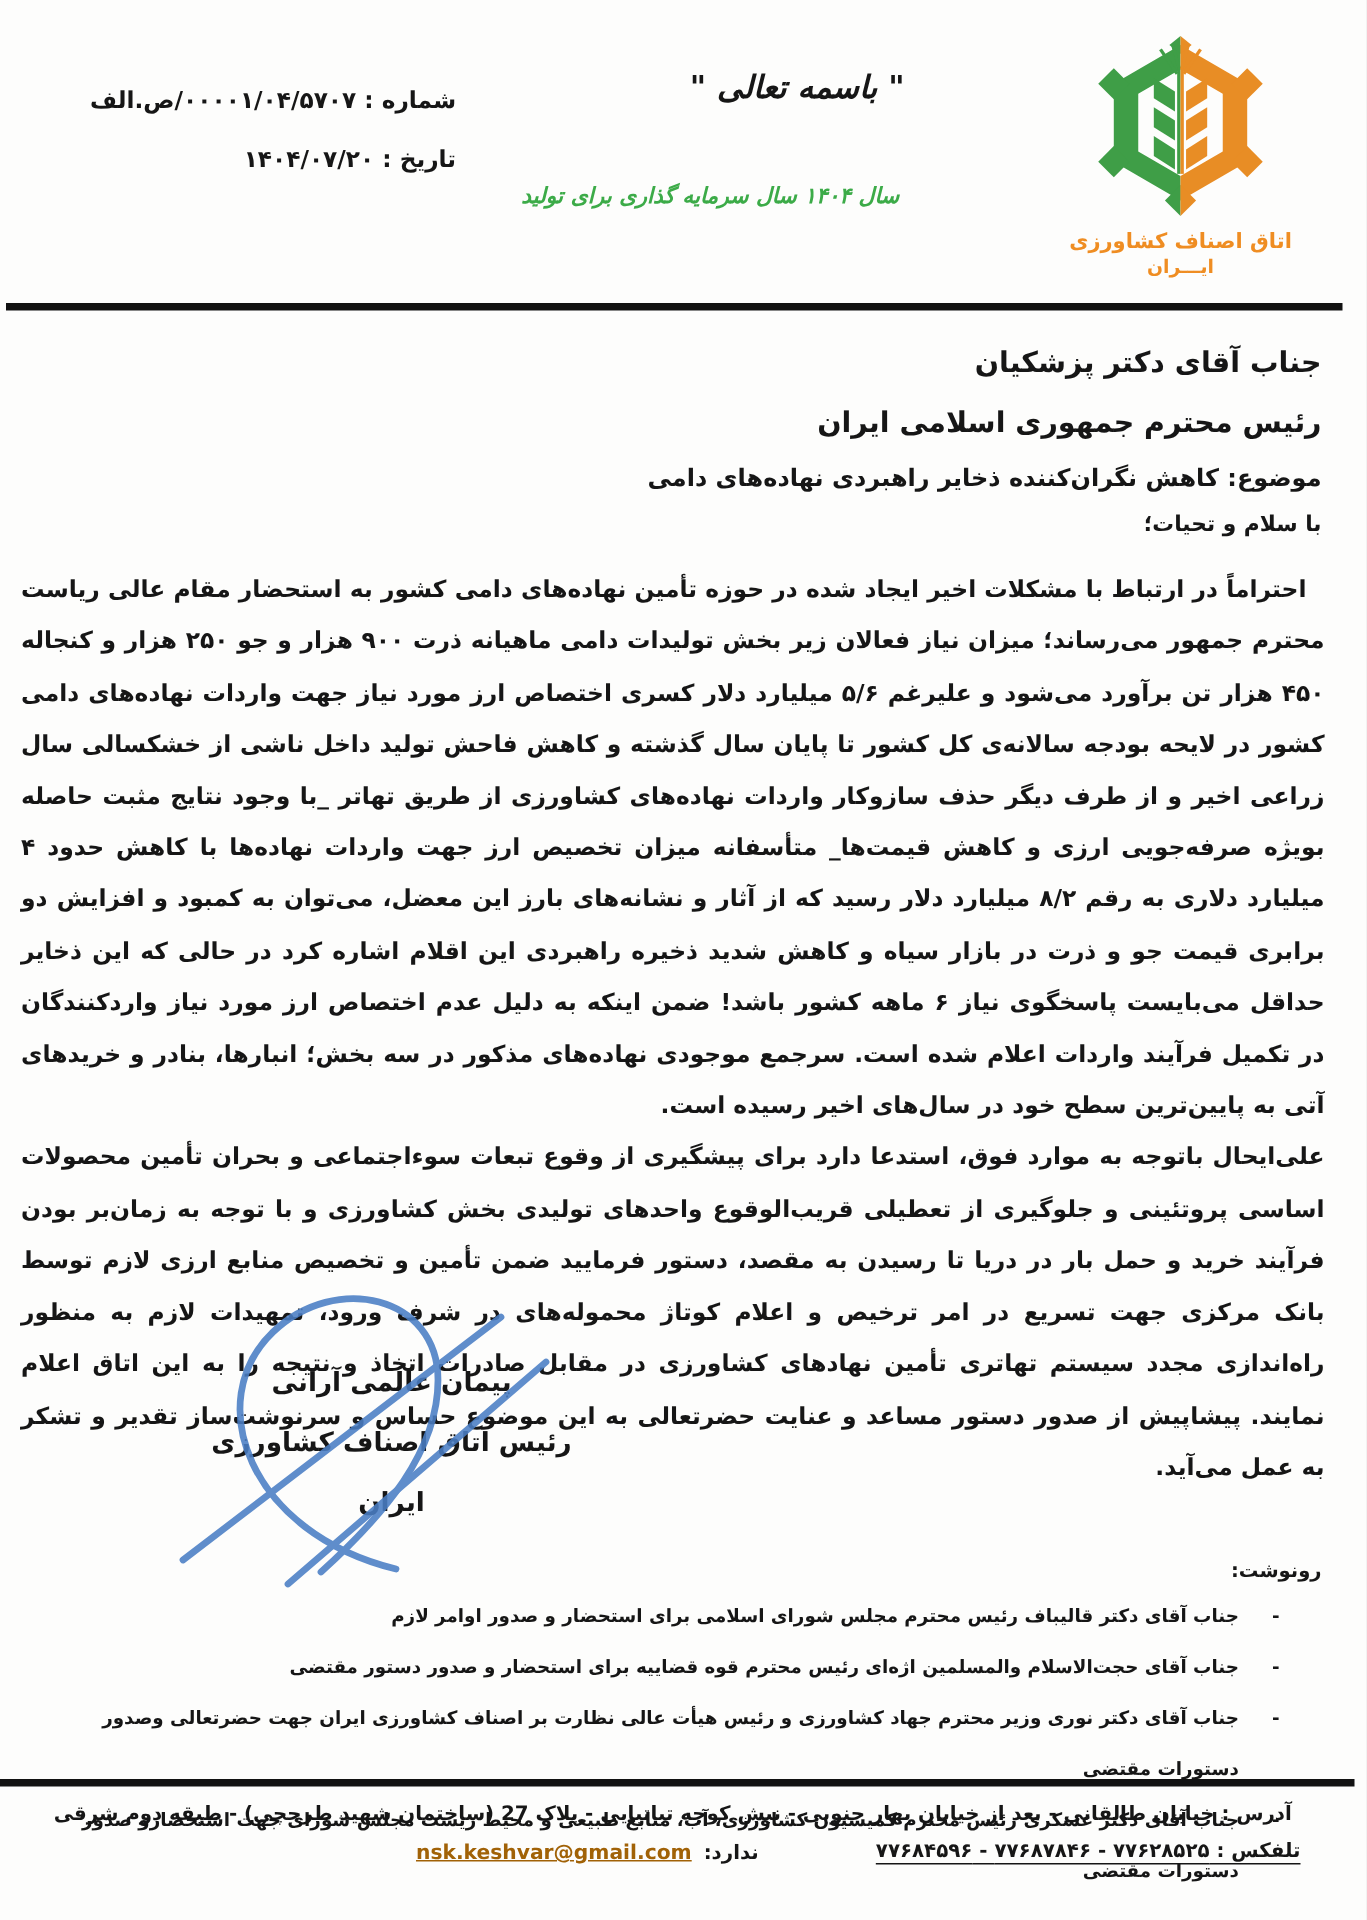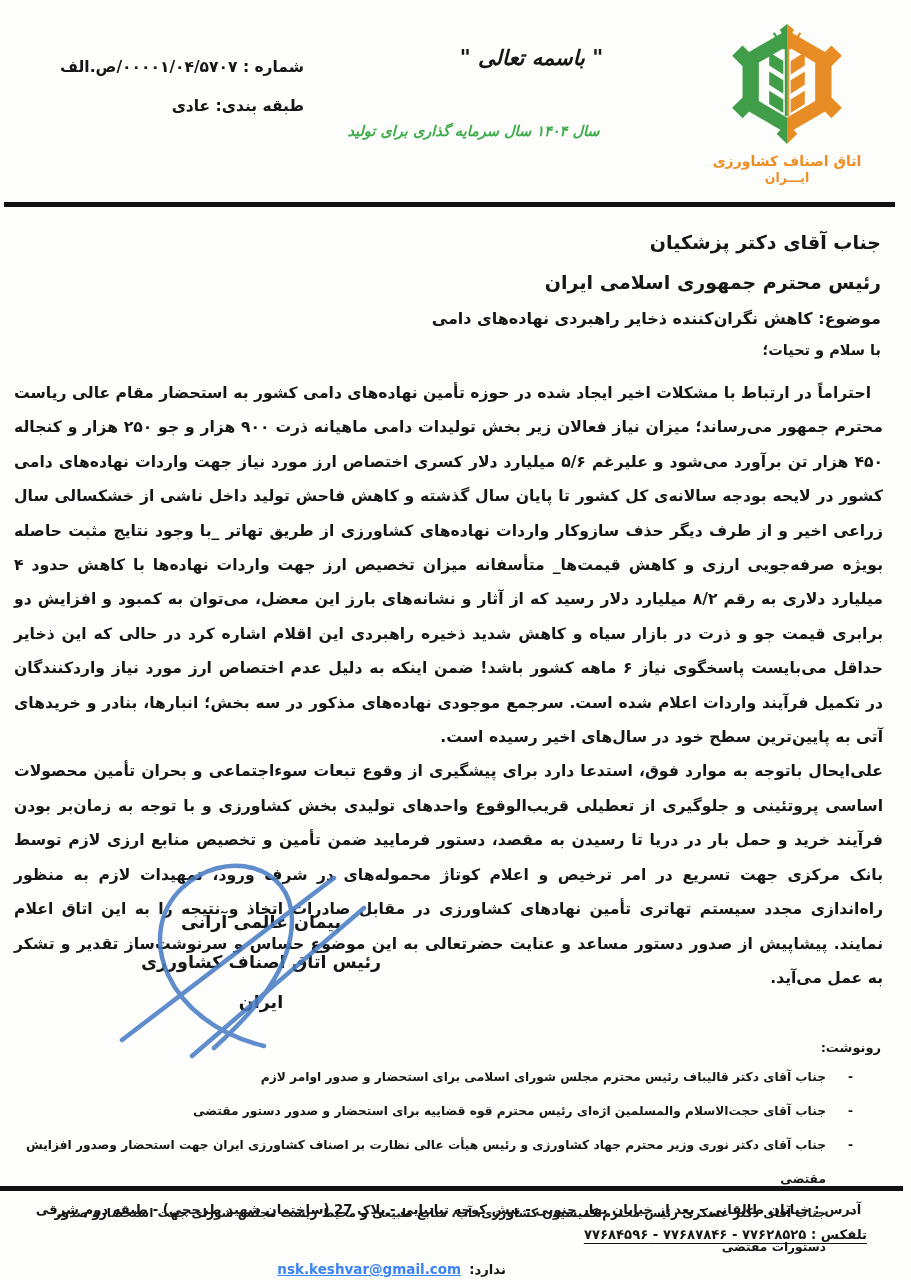--- a/index.html
+++ b/index.html
@@ -48,36 +48,36 @@
   .cc-dash { flex:0 0 auto; }
 
   
   .rule-bottom { position:absolute; top:1186px; left:8px; right:8px; height:5px; background:#121212; }
   .footer-address { position:absolute; top:1198px; left:20px; right:20px; text-align:center;
                     font-size:13.2px; font-weight:bold; line-height:24px; }
   .footer-row2 { position:absolute; top:1227px; left:30px; right:30px; display:flex;
                  font-size:13.2px; font-weight:bold; }
   .fax { margin-right:14px; text-decoration:underline; text-underline-offset:4px; }
   .email-group { margin-right:78px; display:flex; gap:8px; align-items:baseline; }
-  .email-link { color:#3b82f6; text-decoration:underline; direction:ltr; unicode-bidi:embed;
-                font-size:13.5px;margin-top:34px; }
+  .email-link { color:#a16207; text-decoration:underline; direction:ltr; unicode-bidi:embed;
+                font-size:13.5px; }
 </style>
 </head>
 <body>
 
 <div class="page">
 
   <div class="meta">
     <div>
       <span>شماره :</span>
       <span>۰۰۰۰۱/۰۴/۵۷۰۷/ص.الف</span>
     </div>
     <div>
-      <span>طبقه بندی:</span>
-      <span>عادی</span>
+      <span>تاریخ :</span>
+      <span>۱۴۰۴/۰۷/۲۰</span>
     </div>
   </div>
 
   <div class="basmala">" باسمه تعالی "</div>
 
   <div class="slogan">سال ۱۴۰۴ سال سرمایه گذاری برای تولید</div>
 
   <div class="logo">
     <svg viewBox="0 0 200 170" aria-hidden="true">
 
@@ -146,21 +146,21 @@
     <div class="cc-item">
       <span class="cc-dash">-</span>
       <span>جناب آقای دکتر قالیباف رئیس محترم مجلس شورای اسلامی برای استحضار و صدور اوامر لازم</span>
     </div>
     <div class="cc-item">
       <span class="cc-dash">-</span>
       <span>جناب آقای حجت‌الاسلام والمسلمین اژه‌ای رئیس محترم قوه قضاییه برای استحضار و صدور دستور مقتضی</span>
     </div>
     <div class="cc-item">
       <span class="cc-dash">-</span>
-      <span>جناب آقای دکتر نوری وزیر محترم جهاد کشاورزی و رئیس هیأت عالی نظارت بر اصناف کشاورزی ایران جهت استحضار وصدور افزایش مقتضی</span>
+      <span>جناب آقای دکتر نوری وزیر محترم جهاد کشاورزی و رئیس هیأت عالی نظارت بر اصناف کشاورزی ایران جهت حضرتعالی وصدور دستورات مقتضی</span>
     </div>
     <div class="cc-item">
       <span class="cc-dash">-</span>
       <span>جناب آقای دکتر عسکری رئیس محترم کمیسیون کشاورزی، آب، منابع طبیعی و محیط زیست مجلس شورای جهت استحضارو صدور دستورات مقتضی</span>
     </div>
   </div>
 
   <div class="rule-bottom"></div>
   <div class="footer-address">آدرس : خیابان طالقانی - بعد از خیابان بهار جنوبی - نبش کوچه تباتبایی - پلاک 27 (ساختمان شهید طرحچی) - طبقه دوم شرقی</div>
   <div class="footer-row2">

